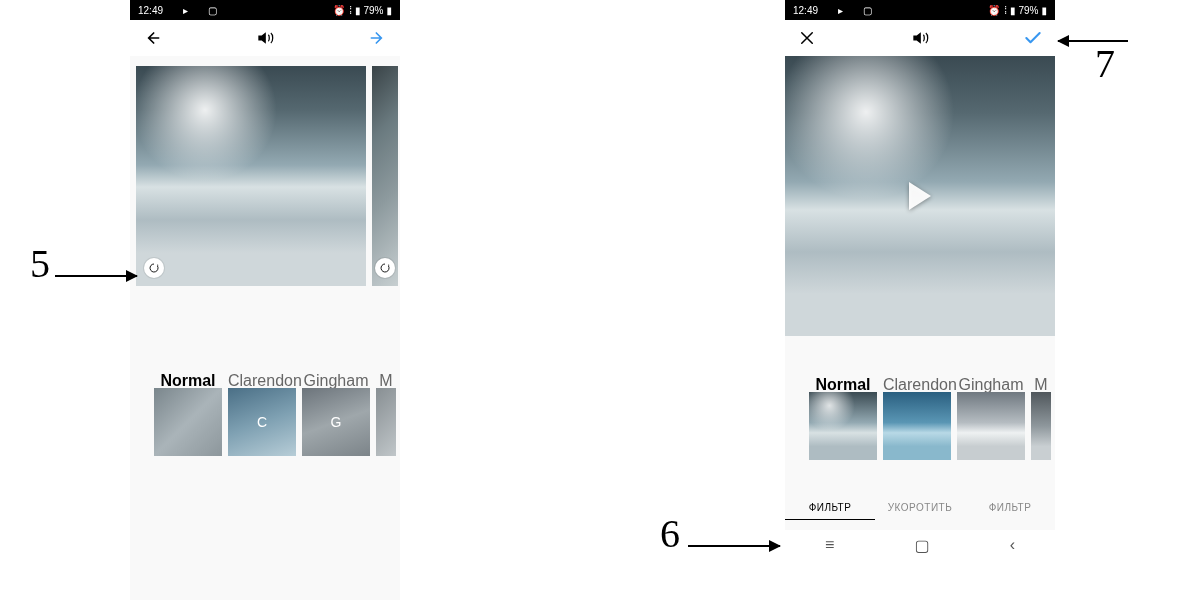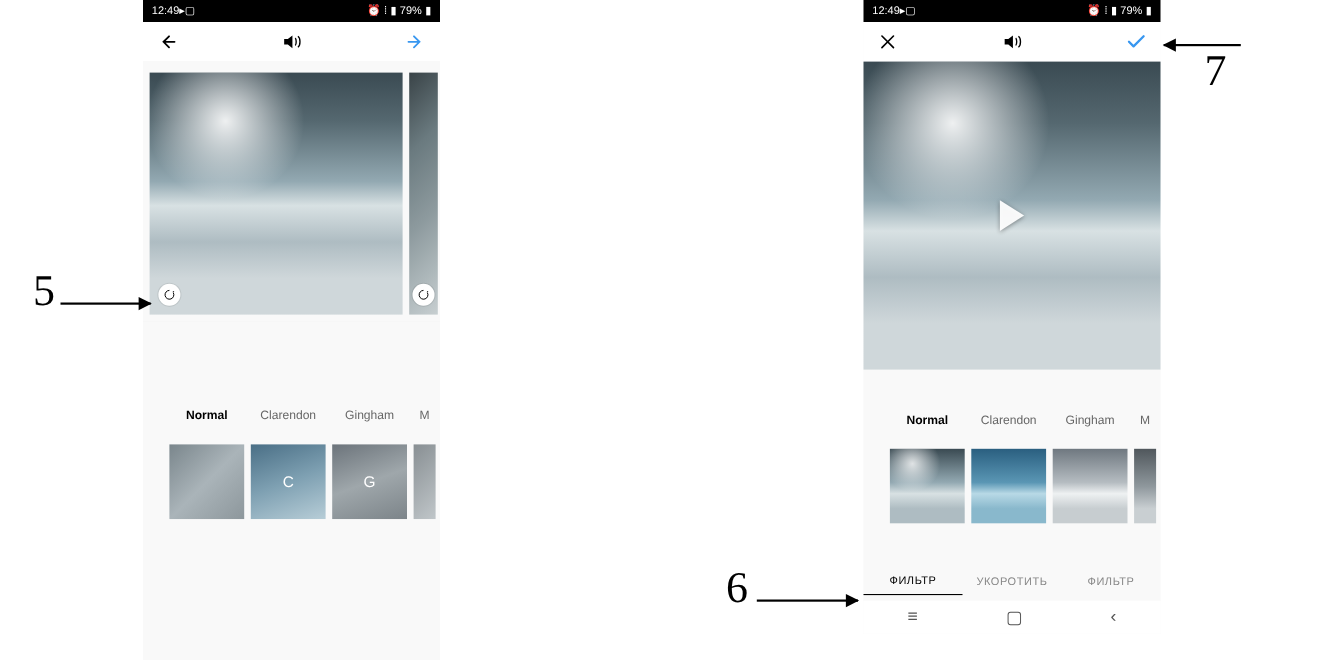--- a/index.html
+++ b/index.html
@@ -24,21 +24,21 @@
   .status-bar {
     height: 20px;
     background: #000;
     color: #fff;
     font-size: 10px;
     display: flex;
     align-items: center;
     justify-content: space-between;
     padding: 0 8px;
   }
-  .status-left { display:flex; gap:0; align-items:center;}
+  .status-left { display:flex; gap:20px; align-items:center;}
   .status-right { display:flex; gap:3px; align-items:center;}
 
   
   .app-header {
     height: 36px;
     background: #fff;
     display: flex;
     align-items: center;
     justify-content: space-between;
     padding: 0 12px;
@@ -107,21 +107,21 @@
     padding: 10px 0 6px 6px;
   }
   .filters {
     display:flex;
     gap: 6px;
     overflow:hidden;
     padding-left: 18px;
   }
   .filter-item { width: 68px; flex:0 0 auto; text-align:center;}
   .filter-item.partial { width: 20px; }
-  .filter-label { font-size: 11px; color:#666; margin-bottom:20px; height:12px; white-space:nowrap;}
+  .filter-label { font-size: 16px; color:#666; margin-bottom:4px; height:12px; white-space:nowrap;}
   .filter-label.selected { color:#000; font-weight:600;}
   .filter-box {
     width: 68px; height: 68px;
     position: relative;
     display:flex;align-items:center;justify-content:center;
     color:#fff; font-size:14px; font-weight:400;
     overflow:hidden;
   }
   .blurred { filter: blur(0.3px); background: linear-gradient(135deg,#7a868c,#aab4b9,#8d979c);}
   .bluish  { background: linear-gradient(160deg,#4a6f86,#7ea0b2,#b7cdd7);}
@@ -136,21 +136,21 @@
   .oceanmini3 { background:
       linear-gradient(180deg,#6f7880 0%, #b5bcc1 45%, #eef1f2 60%, #c7cdd0 80%);}
   .oceanmini4 { background:
       linear-gradient(180deg,#50575c 0%, #8e979c 50%, #c9cfd2 80%);}
 
   
   .bottom-tabs {
     display:flex;
     background:#f9f9f9;
     height:34px;
-    align-items:center;
+    align-items:flex-start;
   }
   .btab {
     flex:1; text-align:center; font-size:10px; letter-spacing:.5px;
     color:#888; font-weight:500;
     padding: 6px 0;
   }
   .btab.active { color:#000; border-bottom:1.5px solid #000;}
   .tab-spacer-left { height: 150px; background:#f9f9f9;}
   .tab-spacer-right { height: 30px; background:#f9f9f9;}
 

